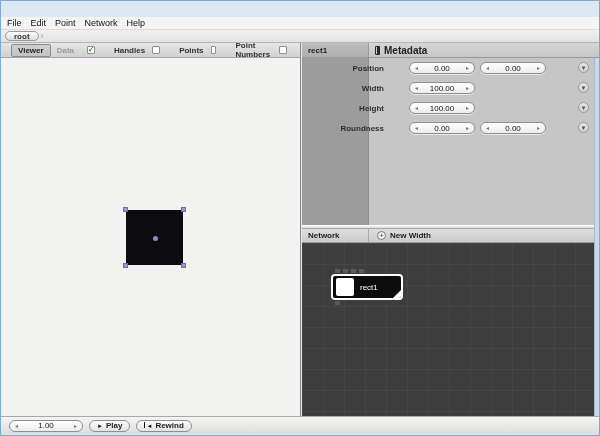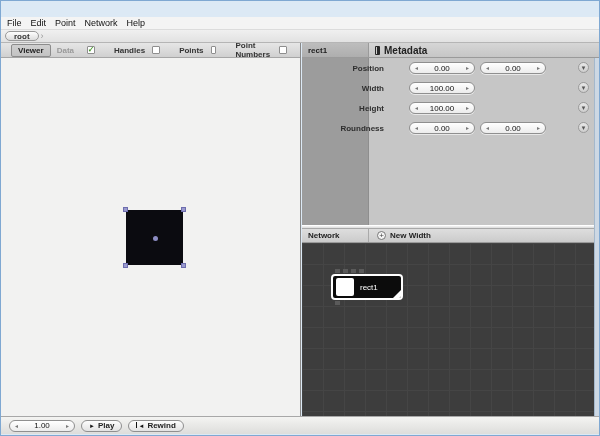--- a/index.html
+++ b/index.html
@@ -81,21 +81,21 @@
   .node-label { color:#fff; font-size:8px; margin-left:6px; }
   .node-fold { position:absolute; right:-1px; bottom:-1px; width:0; height:0; border-left:10px solid transparent; border-bottom:10px solid #fff; }
   .port-row { position:absolute; left:33px; top:26px; display:flex; gap:3px; }
   .port { width:5px; height:4px; background:#5a5a5a; }
   .out-port { position:absolute; left:33px; top:58px; width:5px; height:4px; background:#5a5a5a; }
 
   .v-scrollbar { position:absolute; right:0; top:15px; width:7px; height:358px; background:#cdd8e4; border-left:1px solid #a4b8cc; }
 
   
   .bottombar { position:absolute; left:0; top:415px; width:100%; height:18px; background:linear-gradient(#f4f4f2,#dddddb); border-top:1px solid #a8a8a8; display:flex; align-items:center; padding-left:8px; }
-  .frame-spinner { width:66px; height:12px; background:linear-gradient(#fff,#ececec); border:1px solid #8f8f8f; border-radius:7px; display:flex; align-items:center; padding:0 3px; }
+  .frame-spinner { width:74px; height:12px; background:linear-gradient(#fff,#ececec); border:1px solid #8f8f8f; border-radius:7px; display:flex; align-items:center; padding:0 3px; }
   .pb-btn { height:12px; margin-left:6px; padding:0 7px; background:linear-gradient(#fdfdfd,#e2e2e2); border:1px solid #8f8f8f; border-radius:7px; display:flex; align-items:center; font-size:8px; font-weight:bold; color:#222; }
   .pb-icon { font-size:6px; margin-right:3px; color:#111; }
   .rw-bar { display:inline-block; width:1px; height:6px; background:#111; margin-right:1px; }
 </style>
 </head>
 <body>
 
 <div class="window">
 
 

